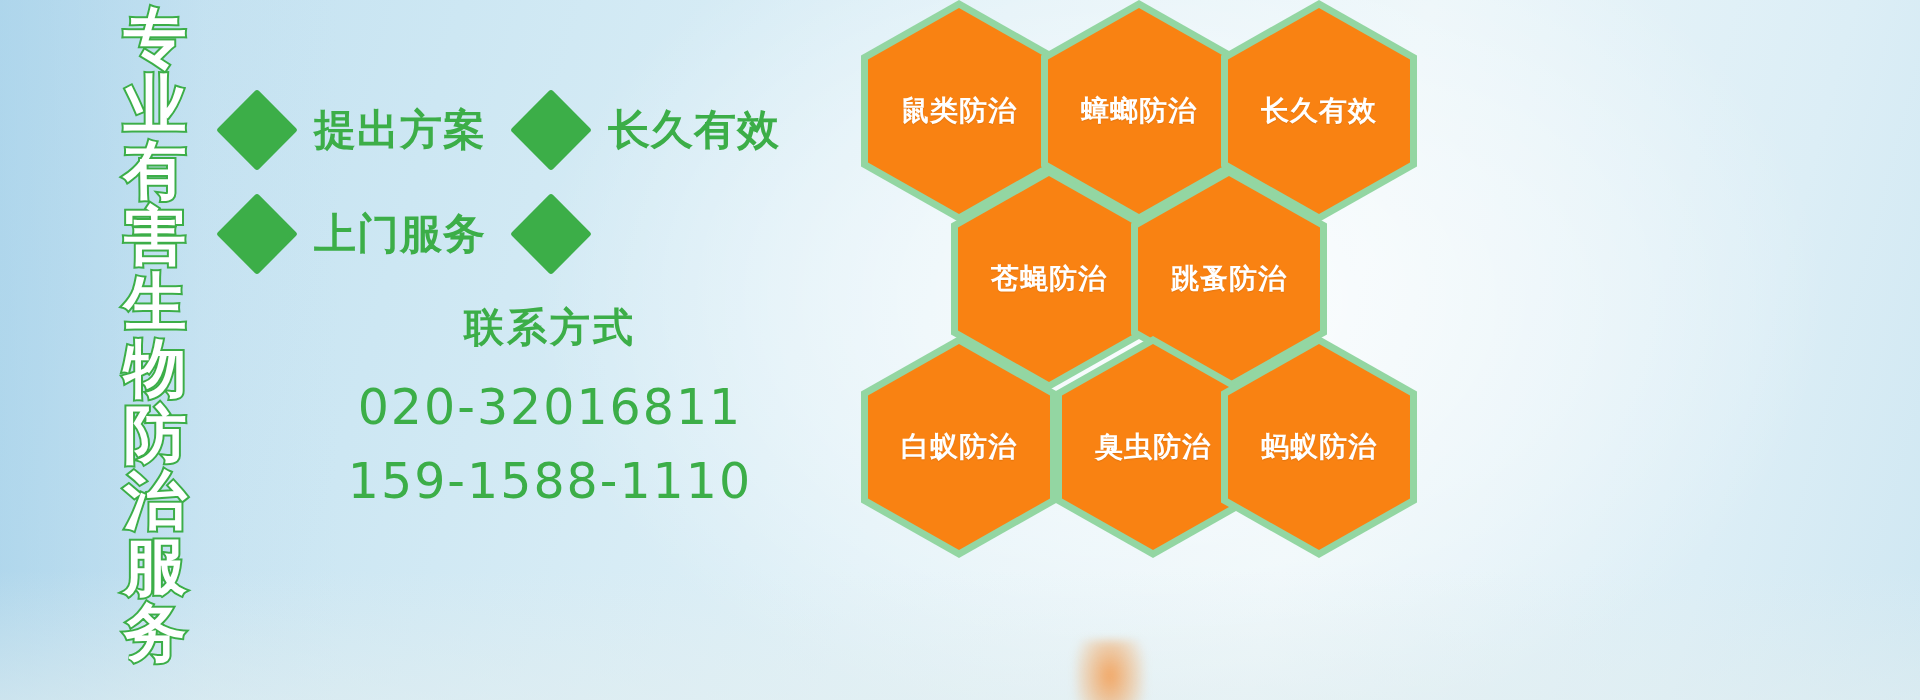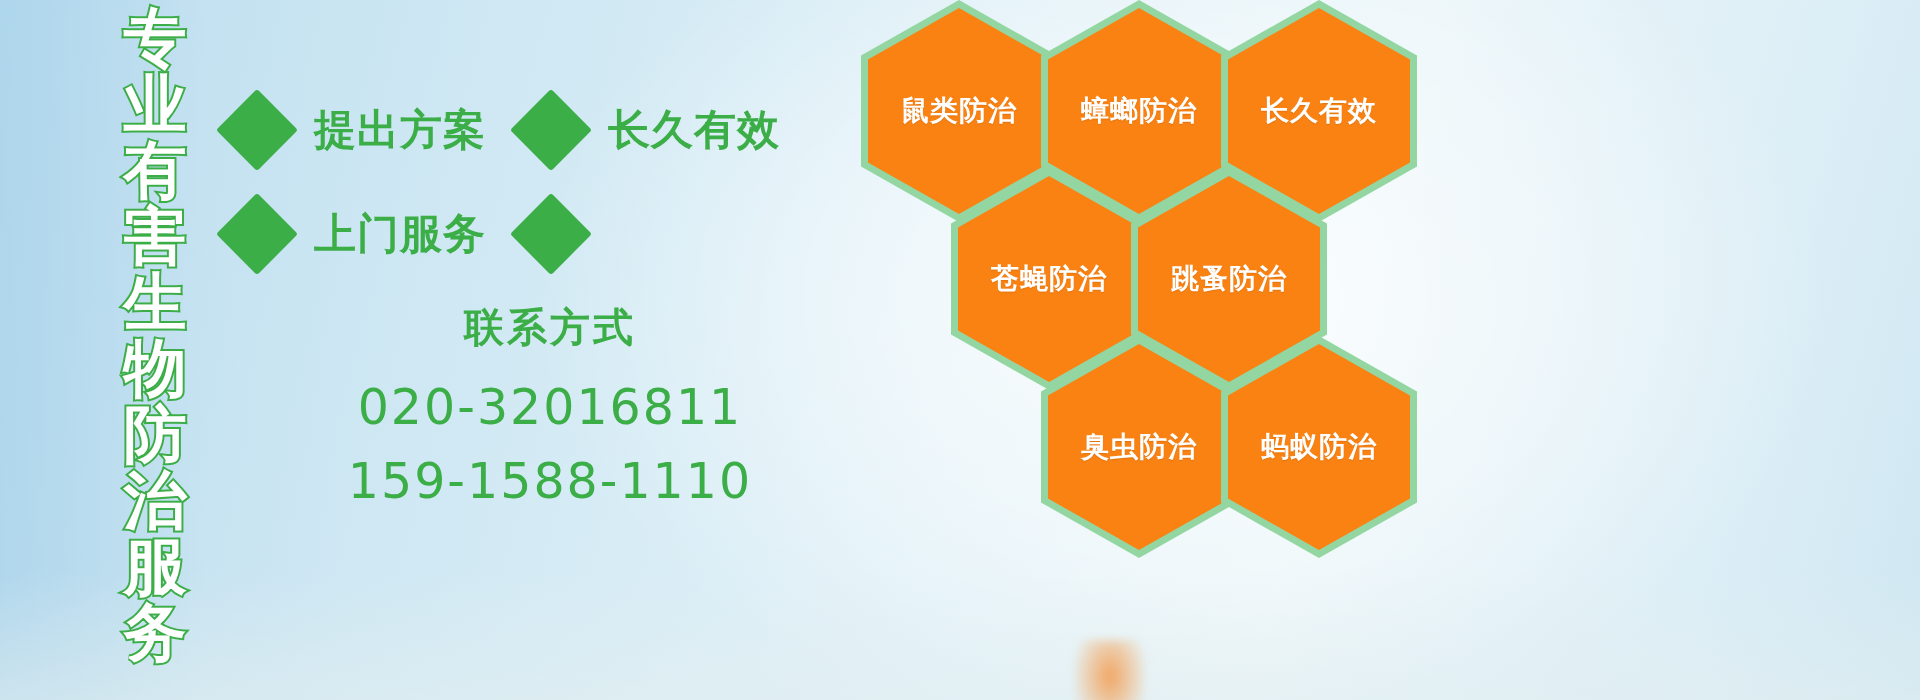--- a/index.html
+++ b/index.html
@@ -153,21 +153,21 @@
     font-family:"DejaVu Sans","Liberation Sans",sans-serif;
     text-shadow:0 1px 1px rgba(120,60,0,0.18);
   }
 
   .hex.r1c1{ left:6px;   top:8px; }
   .hex.r1c2{ left:186px; top:8px; }
   .hex.r1c3{ left:366px; top:8px; }
   .hex.r2c1{ left:96px;  top:176px; }
   .hex.r2c2{ left:276px; top:176px; }
   .hex.r3c1{ left:6px;   top:344px; }
-  .hex.r3c2{ left:186px; top:344px; }
+  .hex.r3c2{ left:200px; top:344px; }
   .hex.r3c3{ left:366px; top:344px; }
 </style>
 </head>
 <body>
 
 <div id="banner">
 
   <div id="bg-left-glow"></div>
   <div id="bg-bottom-haze"></div>
   <div id="bg-orange-blob"></div>
@@ -238,20 +238,24 @@
     <div class="hex r2c1">
       <span class="hex-inner"></span>
       <span class="hex-label">苍蝇防治</span>
     </div>
 
     <div class="hex r2c2">
       <span class="hex-inner"></span>
       <span class="hex-label">跳蚤防治</span>
     </div>
 
+    <div class="hex r3c1">
+      <span class="hex-inner"></span>
+      <span class="hex-label">白蚁防治</span>
+    </div>
 
     <div class="hex r3c2">
       <span class="hex-inner"></span>
       <span class="hex-label">臭虫防治</span>
     </div>
 
     <div class="hex r3c3">
       <span class="hex-inner"></span>
       <span class="hex-label">蚂蚁防治</span>
     </div>

